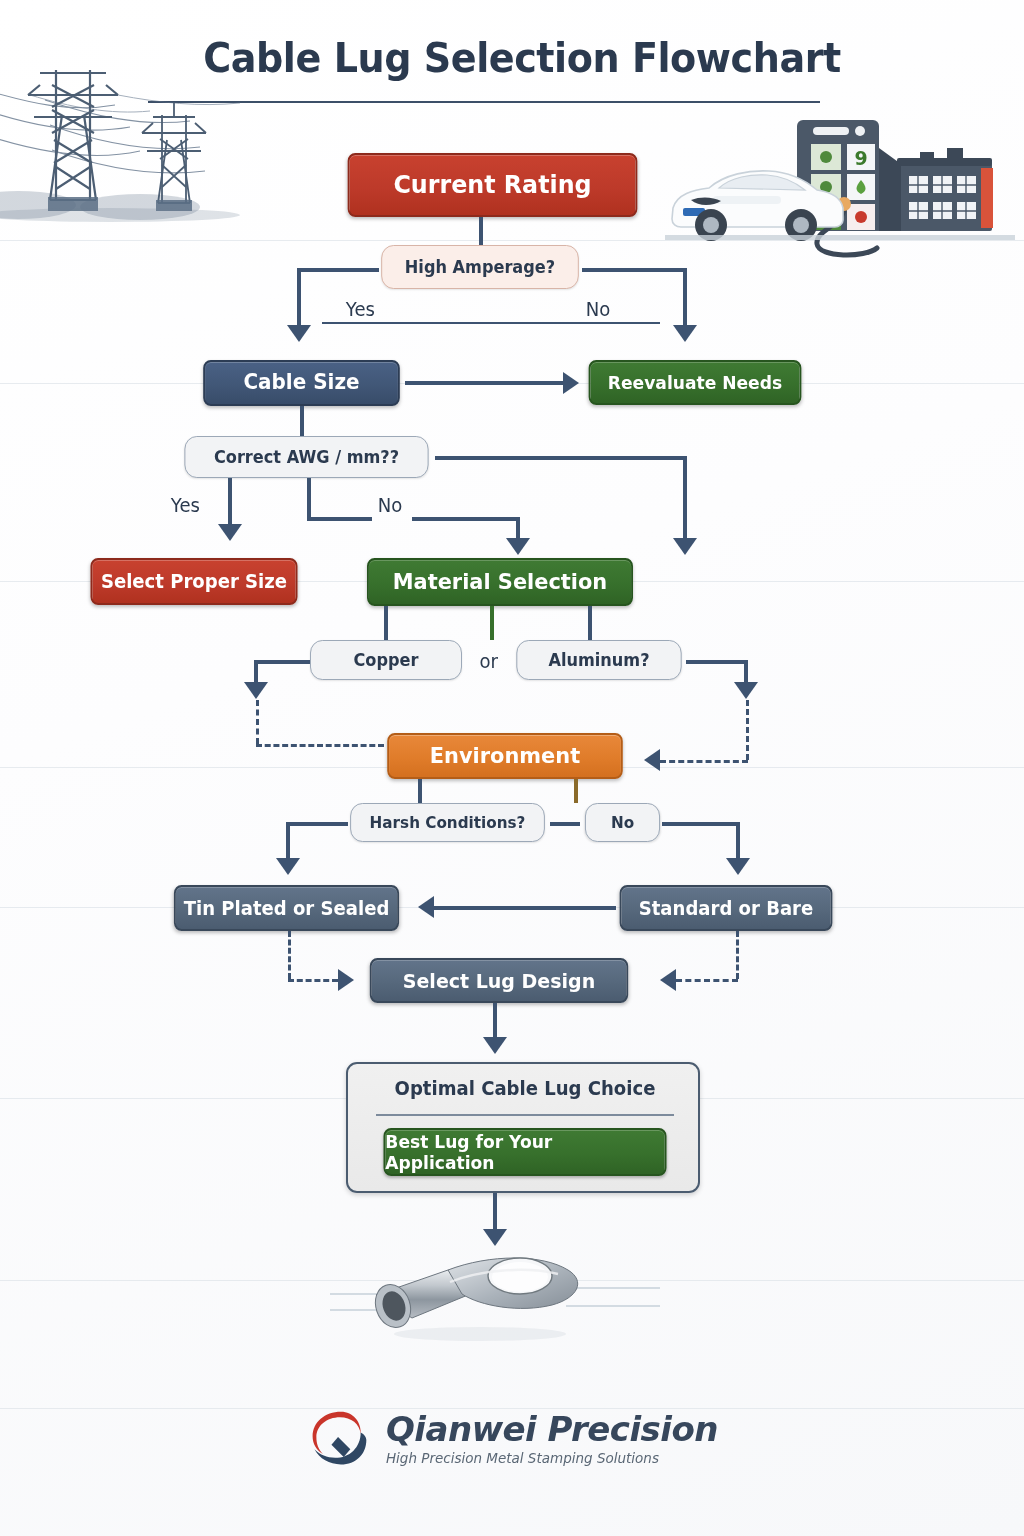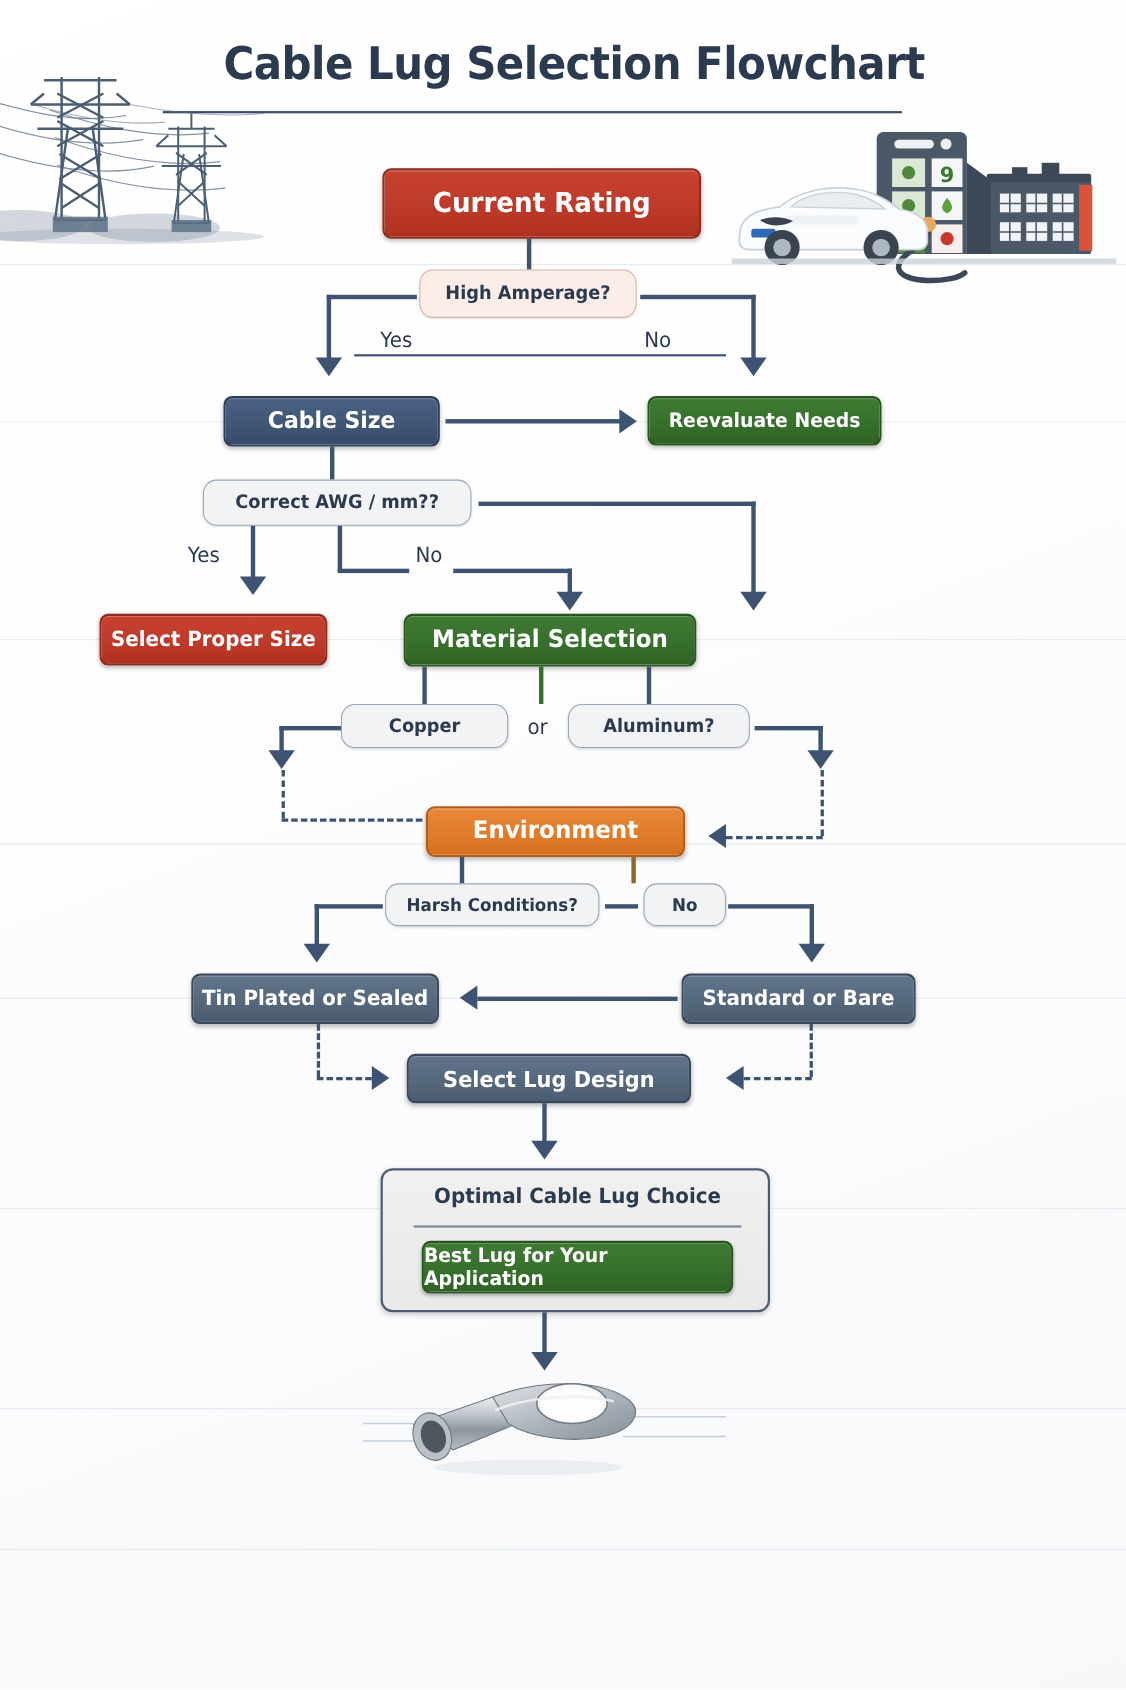--- a/index.html
+++ b/index.html
@@ -539,14 +539,25 @@
     <ellipse cx="63" cy="58" rx="17" ry="22" transform="rotate(-19 63 58)" fill="#b9c0c7" stroke="#6d767f" stroke-width="1"></ellipse>
     <ellipse cx="64" cy="58" rx="11" ry="15" transform="rotate(-19 64 58)" fill="#4e565e"></ellipse>
 
     <path d="M118 22 C160 6 212 6 238 22 C256 33 248 50 222 57 C190 65 150 58 132 46 z" fill="url(#lugpad)" stroke="#6d767f" stroke-width="1"></path>
     <ellipse cx="190" cy="28" rx="32" ry="18" fill="#f6f7f9" stroke="#70797f" stroke-width="1.4"></ellipse>
     <ellipse cx="190" cy="29" rx="28" ry="15" fill="#fdfdfe"></ellipse>
     <path d="M120 34 C150 22 196 18 228 26" fill="none" stroke="#eef0f2" stroke-width="2.4" opacity=".85"></path>
     <ellipse cx="150" cy="86" rx="86" ry="7" fill="#b9c2cb" opacity=".22"></ellipse>
   </svg>
 
+  <div class="footer">
+    <svg class="logo-mark" viewBox="0 0 70 70">
+      <path d="M37 6 C20 6 7 17 7 32 C7 40 11 47 18 51 C13 46 11 40 11 33 C11 21 22 12 36 12 C48 12 57 19 58 30 C59 17 50 6 37 6 z" fill="#c9352b"></path>
+      <path d="M58 28 C58 44 46 55 31 55 C22 55 15 52 9 46 C14 56 25 62 37 62 C53 62 64 51 64 36 C64 33 62 30 58 28 z" fill="#2f4763"></path>
+      <path d="M34 33 L47 46 L40 54 L27 41 z" fill="#2f4763"></path>
+    </svg>
+    <div class="logo-text">
+      <div class="logo-name">Qianwei Precision</div>
+      <div class="logo-tagline">High Precision Metal Stamping Solutions</div>
+    </div>
+  </div>
 
 </div>
 
 </body></html>

